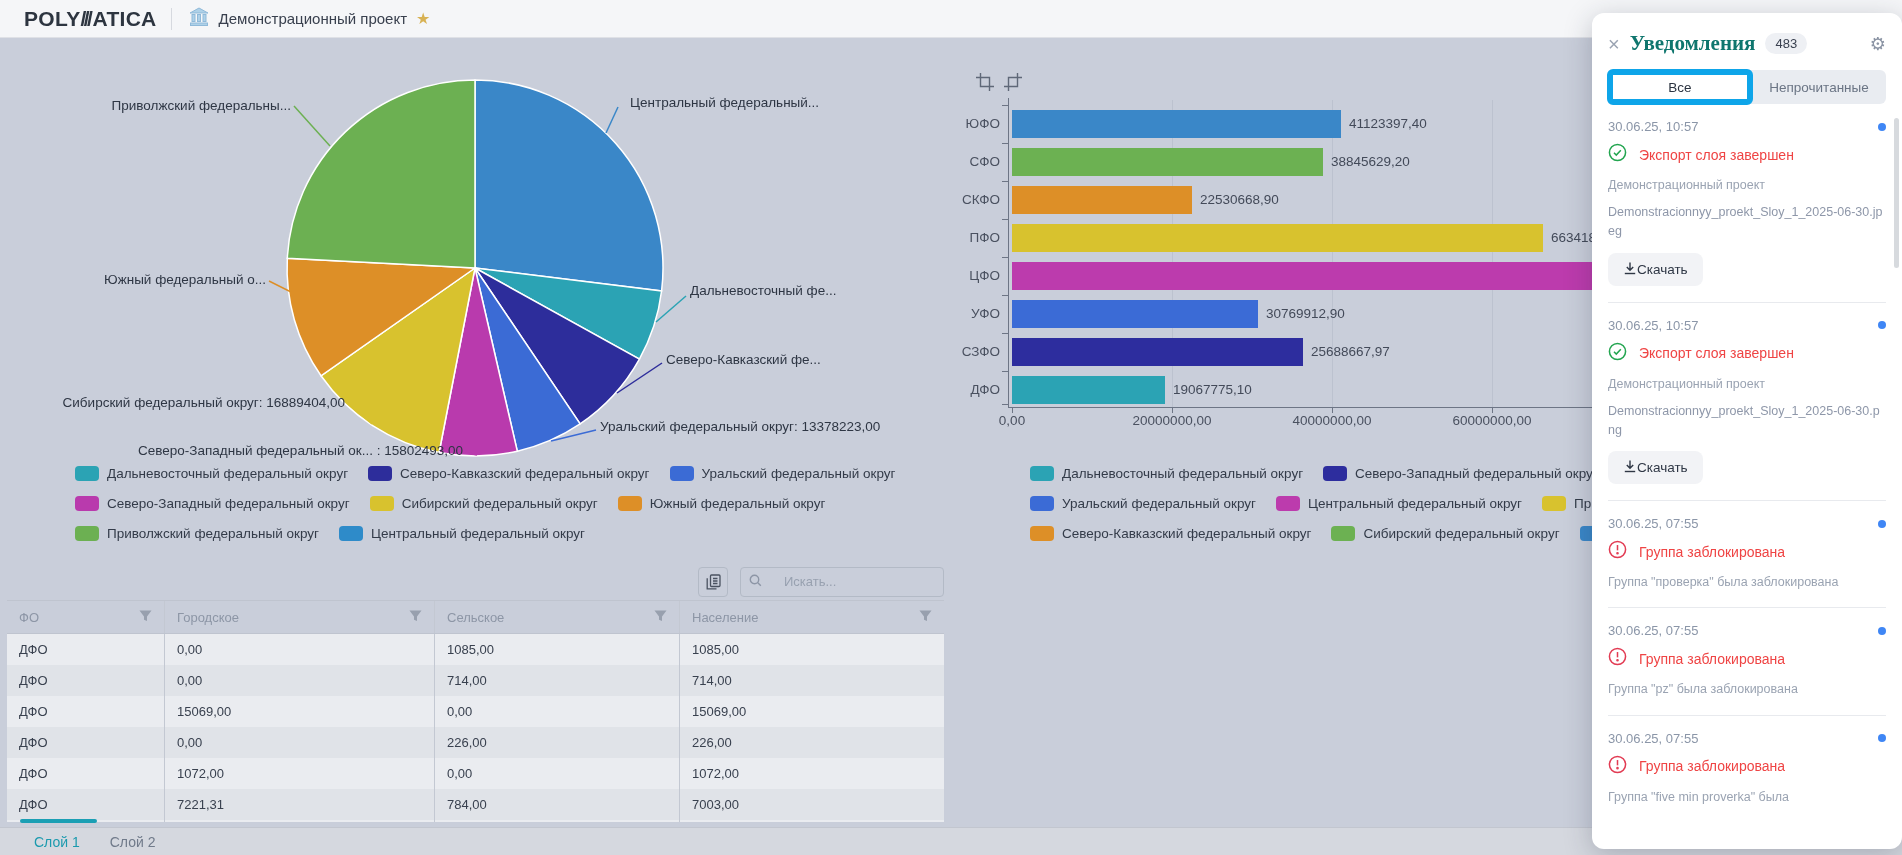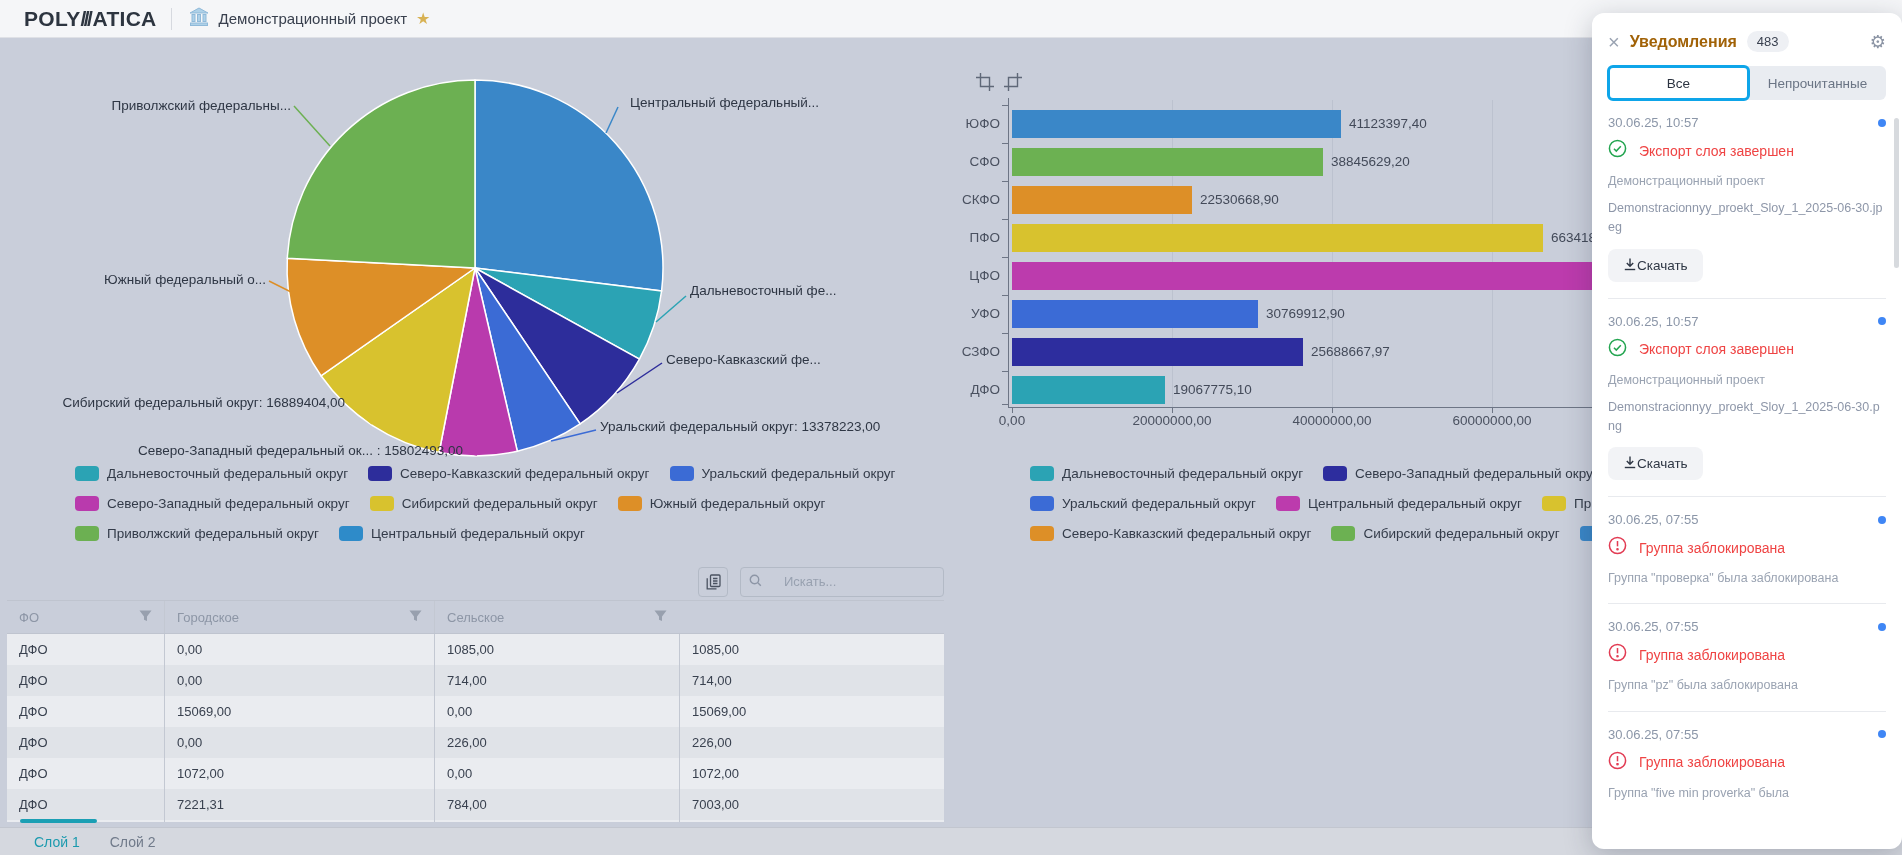--- a/index.html
+++ b/index.html
@@ -63,26 +63,26 @@
   #footer{position:absolute;left:0;top:827px;width:1902px;height:28px;background:#d5d8df;
           border-top:1px solid #c2c6cf;display:flex;align-items:center;padding-left:34px;gap:30px;box-sizing:border-box;}
   .ftab{font-size:14px;color:#707a8a;}
   .ftab.active{color:#1b9aae;}
   
   #panel{position:absolute;left:1592px;top:13px;width:310px;height:836px;background:#fff;
          border-radius:12px;box-shadow:0 6px 28px rgba(30,40,60,.25);z-index:50;overflow:hidden;
          box-sizing:border-box;}
   #panel-head{display:flex;align-items:center;padding:18px 16px 0 16px;gap:10px;}
   #panel-close{font-size:20px;color:#9aa3b2;line-height:1;}
-  #panel-title{font-size:16px;font-weight:bold;color:#a16207;}
+  #panel-title{font-size:21px;font-weight:bold;color:#0f766e;font-family:Liberation Serif, serif;}
   #panel-badge{background:#eef0f4;border-radius:11px;padding:3px 10px;font-size:13px;color:#3a4150;}
   #panel-gear{margin-left:auto;font-size:18px;color:#8b94a4;line-height:1;}
   #segmented{display:flex;margin:14px 16px 0 16px;background:#e9ecf1;border-radius:6px;height:34px;}
   .seg{flex:1;display:flex;align-items:center;justify-content:center;font-size:13.5px;color:#6b7585;border-radius:9px;}
-  .seg.active{background:#fff;border:3px solid #0ea5e9;border-radius:6px;color:#2b3340;margin:-1px;}
+  .seg.active{background:#fff;border:6px solid #0ea5e9;border-radius:6px;color:#2b3340;margin:-1px;}
   #notif-list{padding:0 16px;}
   .notif{padding-top:15px;}
   .notif-top{display:flex;align-items:center;justify-content:space-between;}
   .notif-date{font-size:13px;color:#8b96a8;}
   .notif-dot{width:8px;height:8px;border-radius:50%;background:#3f86f5;}
   .notif-title-row{display:flex;align-items:center;gap:12px;margin-top:9px;}
   .notif-title{font-size:14px;font-weight:normal;color:#ef4444;}
   .notif-sub{font-size:12.5px;color:#9aa3b2;margin-top:10px;line-height:1.45;}
   .notif-file{font-size:12.5px;color:#8e97a9;margin-top:9px;line-height:1.5;word-break:break-all;}
   .notif-btn{display:inline-flex;align-items:center;gap:0;margin-top:12px;background:#f2f3f6;
@@ -325,20 +325,26 @@
           <span><svg width="13" height="12" viewBox="0 0 13 12">
               <path d="M.5.5h12L8 6.6V11L5 9.8V6.6z" fill="#98a0ae"></path>
             </svg></span>
         </div>
         <div>
           <span>Сельское</span>
           <span><svg width="13" height="12" viewBox="0 0 13 12">
               <path d="M.5.5h12L8 6.6V11L5 9.8V6.6z" fill="#98a0ae"></path>
             </svg></span>
         </div>
+        <div>
+          <span>Население</span>
+          <span><svg width="13" height="12" viewBox="0 0 13 12">
+              <path d="M.5.5h12L8 6.6V11L5 9.8V6.6z" fill="#98a0ae"></path>
+            </svg></span>
+        </div>
       </div>
       <div class="trow odd">
         <div>ДФО</div>
         <div>0,00</div>
         <div>1085,00</div>
         <div>1085,00</div>
       </div>
       <div class="trow even">
         <div>ДФО</div>
         <div>0,00</div>

